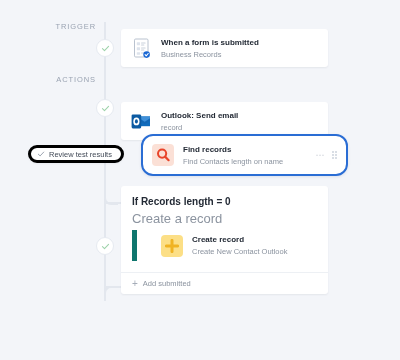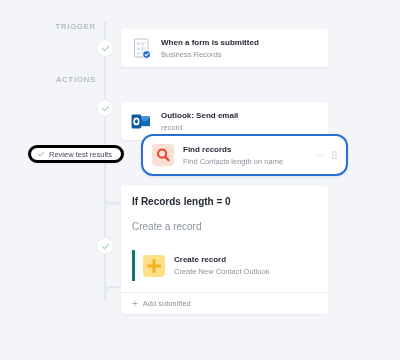--- a/index.html
+++ b/index.html
@@ -211,29 +211,29 @@
     box-sizing: border-box;
   }
   .cond-body { padding: 10px 11px 11px 11px; }
   .cond-title {
     font-size: 10px;
     font-weight: bold;
     color: #232a35;
     line-height: 11px;
   }
   .cond-sub {
-    font-size: 10px;
+    font-size: 13px;
     color: #8b939f;
     line-height: 11px;
-    margin-top: 14px;
+    margin-top: 6px;
   }
   .branch {
-    margin-top: 18px;
-    padding-left: 8px;
-    border-left: 3px solid #0f766e;
+    margin-top: 6px;
+    padding-left: 24px;
+    border-left: 5px solid #0f766e;
   }
   .branch-row {
     display: flex;
     align-items: center;
     padding: 4px 0;
   }
   .plus-tile {
     width: 22px;
     height: 22px;
     flex: 0 0 22px;

